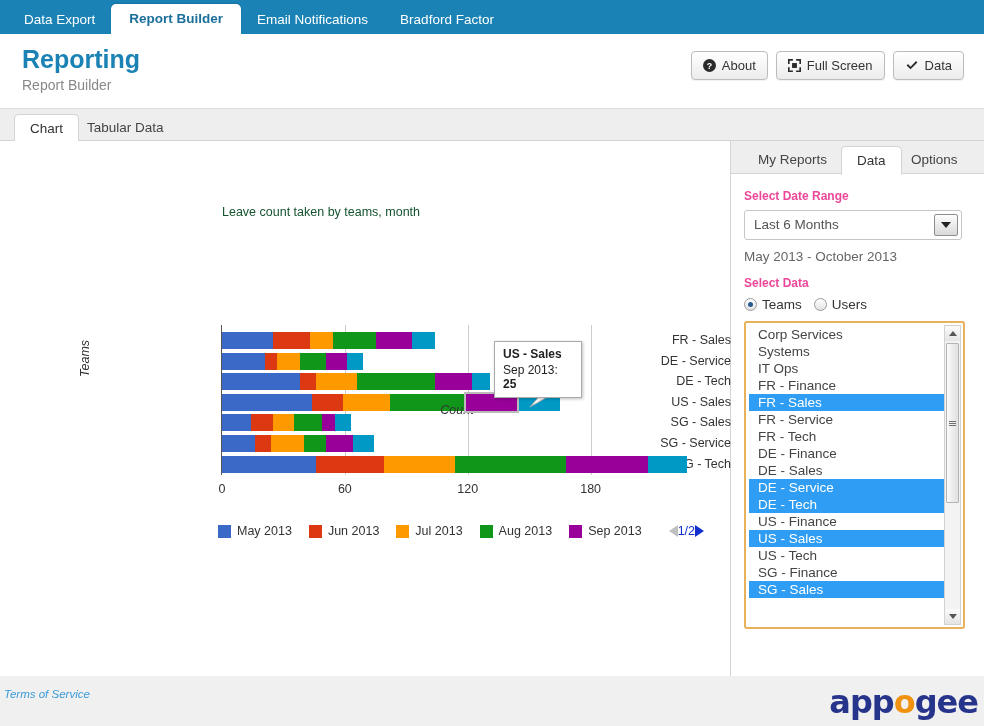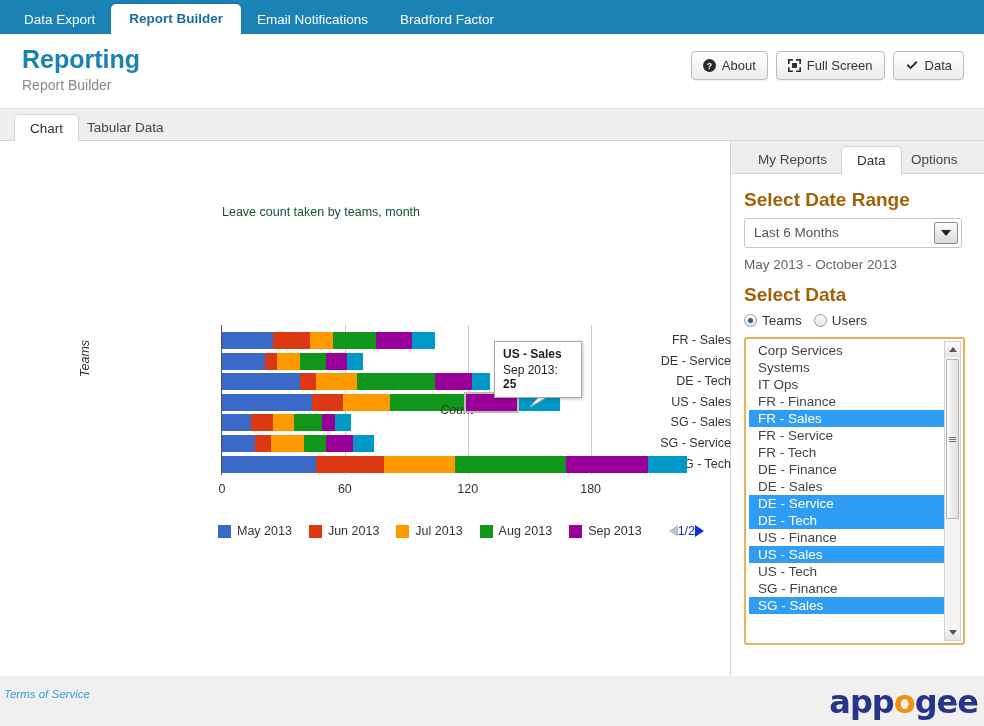--- a/index.html
+++ b/index.html
@@ -129,21 +129,21 @@
   
   #sidepane {
     position:absolute; left:731px; top:107px; width:253px; height:535px;
     background:#ffffff;
   }
   #sidetabs {
     position:absolute; left:0; top:0; width:253px; height:33px;
     background:#eeeeee; border-bottom:1px solid #d4d4d4;
   }
   #sidebody { position:absolute; left:0; top:33px; width:253px; padding:15px 13px 0 13px; }
-  .slabel { font-size:19px; font-weight:bold; color:#a16207; margin-bottom:7px; }
+  .slabel { font-size:12px; font-weight:bold; color:#ec4899; margin-bottom:7px; }
   #daterange {
     position:relative; width:218px; height:30px;
     border:1px solid #c6c6c6; border-radius:3px; background:#ffffff;
     font-size:13.5px; color:#555555; line-height:28px; padding-left:9px;
     cursor:pointer; margin-bottom:9px;
   }
   #dd-btn {
     position:absolute; right:3px; top:3px; width:24px; height:22px;
     border:1px solid #8e8e8e; border-radius:2px;
     background:linear-gradient(#fdfdfd,#d9d9d9);

